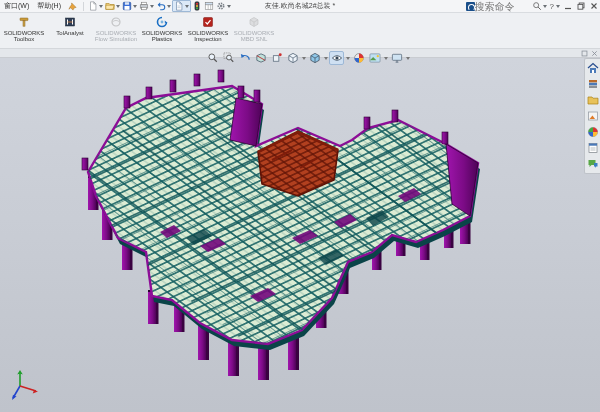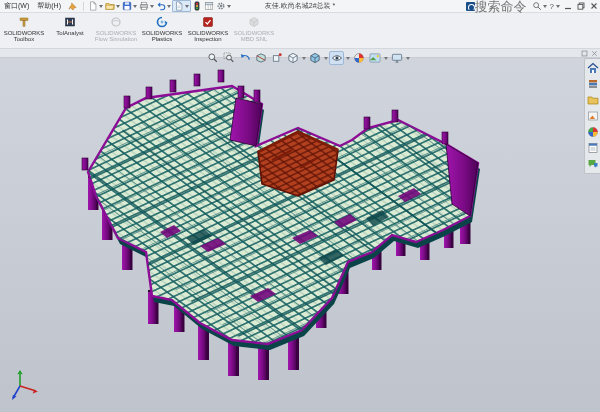--- a/index.html
+++ b/index.html
@@ -21,21 +21,21 @@
   .qsep{width:1px;height:9px;background:#d3d6da;margin:0 3px;}
   .qbtn{display:flex;align-items:center;height:12px;padding:0 1px;}
   .qbtn svg{width:10px;height:10px;}
   .caret{width:0;height:0;border-left:2.5px solid transparent;border-right:2.5px solid transparent;border-top:3px solid #6b7075;margin-left:1px;}
   .qbtn.active{background:#dce9f7;border:1px solid #9db8d6;border-radius:1px;}
   .title-center{position:absolute;left:0;right:0;text-align:center;font-size:7px;color:#444;pointer-events:none;}
   .tright{margin-left:auto;display:flex;align-items:center;height:13px;}
   .search-box{display:flex;align-items:center;height:11px;margin-right:4px;}
   .sw-logo{width:9px;height:9px;background:#1a4f8a;border-radius:1px;display:inline-block;position:relative;}
   .sw-logo:after{content:"";position:absolute;left:2px;top:2px;width:5px;height:5px;border-radius:50%;border:1px solid #fff;border-bottom-color:transparent;}
-  .search-input{border:none;background:transparent;width:52px;font-size:13px;color:#666;outline:none;font-family:"Liberation Sans",sans-serif;}
+  .search-input{border:none;background:transparent;width:52px;font-size:10px;color:#666;outline:none;font-family:"Liberation Sans",sans-serif;}
   .help-label{font-size:8px;color:#555;margin:0 1px;}
   .winbtn{width:13px;height:12px;display:flex;align-items:center;justify-content:center;}
   .winbtn svg{width:8px;height:8px;}
 
   
   .ribbon{position:absolute;top:13px;left:0;right:0;height:36px;background:var(--ribbon-bg);
     border-bottom:1px solid #d4d7db;display:flex;align-items:flex-start;padding:2px 0 0 1px;}
   .addin{width:46px;text-align:center;font-size:6px;line-height:6px;color:var(--ui-text);padding-top:1px;}
   .addin .aicon{width:12px;height:12px;margin:0 auto 1px;}
   .addin.disabled{color:var(--ui-disabled);}

